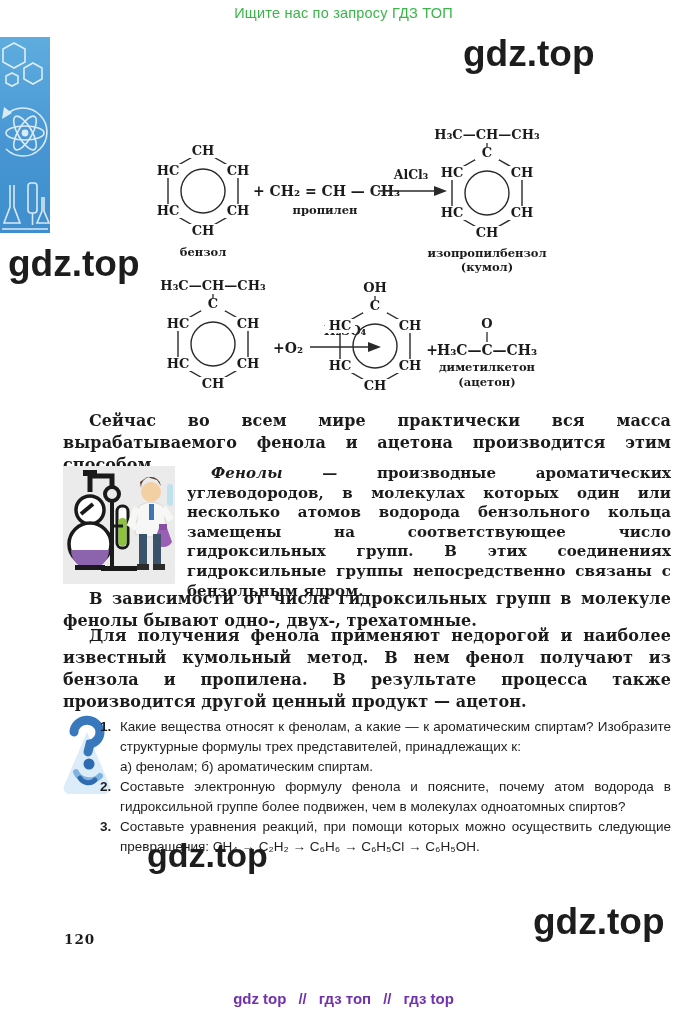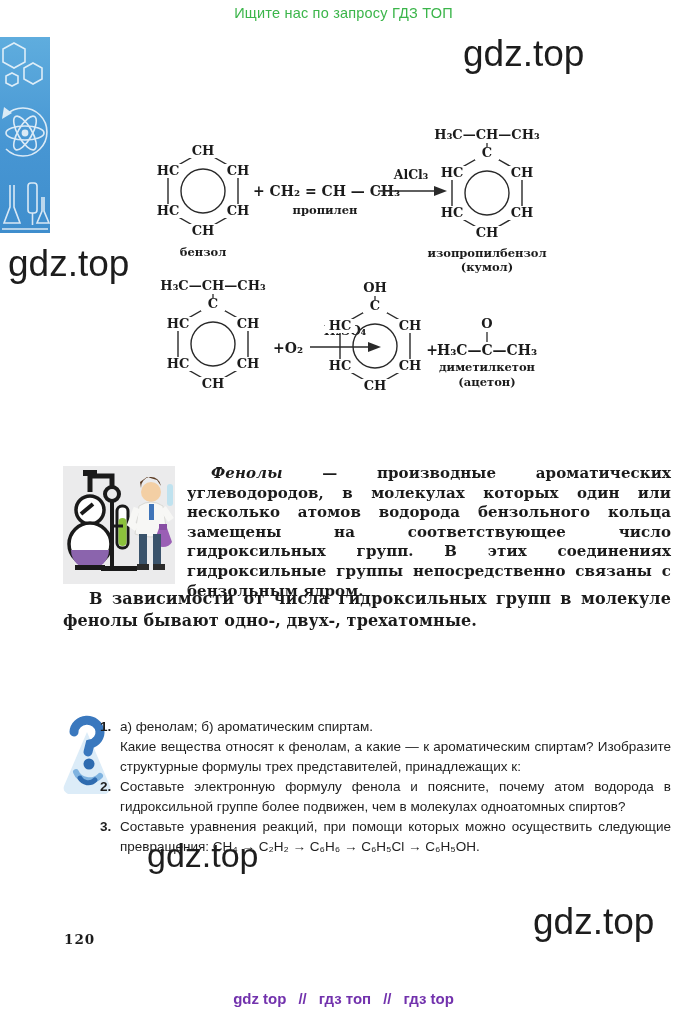--- a/index.html
+++ b/index.html
@@ -13,21 +13,21 @@
     position:absolute; top:5px; left:0; width:100%;
     text-align:center; font-family:"Liberation Sans", "DejaVu Sans", sans-serif;
     font-size:14.5px; color:#3bb54a; letter-spacing:.2px;
   }
   .side-strip {
     position:absolute; left:0; top:37px; width:50px; height:196px;
     background:linear-gradient(180deg,#5fadde 0%, #4796d3 55%, #3f8ecd 100%);
   }
   .wm {
     position:absolute; font-family:"Liberation Sans","DejaVu Sans",sans-serif;
-    color:#1d1d1d; font-weight:400; white-space:nowrap;
+    color:#1d1d1d; font-weight:700; white-space:nowrap;
   }
   .wm-tr { top:33px;  left:463px; font-size:37px; }
   .wm-left { top:243px; left:8px;  font-size:37px; }
   .wm-center { top:836px; left:147px; font-size:34px; }
   .wm-br { top:901px; left:533px; font-size:37px; }
   .body {
     position:absolute; left:63px; width:608px;
     font-weight:600; font-size:16px; line-height:22px;
     text-align:justify; letter-spacing:.1px;
   }
@@ -208,20 +208,21 @@
     <text class="frm" x="297" y="79">+</text>
     <g>
       <text x="352" y="52">O</text>
       <line class="bond" x1="352" y1="56" x2="352" y2="66"></line>
       <text class="frm" x="352" y="79">H₃C—C—CH₃</text>
       <text class="sm" x="352" y="95">диметилкетон</text>
       <text class="sm" x="352" y="110">(ацетон)</text>
     </g>
   </svg>
 
+  <p class="body p2">Сейчас во всем мире практически вся масса вырабатываемого фенола и ацетона производится этим способом.</p>
 
   <div class="body phenols">
     <div class="pic">
       <svg class="chemist-svg" width="112" height="118" viewBox="0 0 112 118">
         <rect x="0" y="0" width="112" height="118" fill="#ebebec"></rect>
         <g>
           <line x1="27" y1="10" x2="27" y2="26" stroke="#1a1a1a" stroke-width="5"></line>
           <path d="M27,10 h22 v12" stroke="#1a1a1a" stroke-width="5" fill="none"></path>
           <rect x="20" y="4" width="14" height="6" fill="#1a1a1a"></rect>
           <circle cx="27" cy="44" r="14" fill="#ffffff" stroke="#1a1a1a" stroke-width="3.5"></circle>
@@ -251,37 +252,38 @@
           <path d="M80,68 v30 M94,68 v30" stroke="#3a536b" stroke-width="8"></path>
           <rect x="74" y="98" width="12" height="6" fill="#2b2b2b"></rect>
           <rect x="90" y="98" width="12" height="6" fill="#2b2b2b"></rect>
         </g>
       </svg>
     </div>
     <p class="def"><i>Фенолы</i> <span>— производные ароматических углеводородов, в молекулах которых один или несколько атомов водорода бензольного кольца замещены на соответствующее число гидроксильных групп. В этих соединениях гидроксильные группы непосредственно связаны с бензольным ядром.</span></p>
   </div>
 
   <p class="body p3">В зависимости от числа гидроксильных групп в молекуле фенолы бывают одно-, двух-, трехатомные.</p>
+  <p class="body p4">Для получения фенола применяют недорогой и наиболее известный кумольный метод. В нем фенол получают из бензола и пропилена. В результате процесса также производится другой ценный продукт — ацетон.</p>
 
   <div class="qicon">
     <svg class="qicon-svg" width="58" height="82" viewBox="0 0 58 82">
       <path d="M29,18 L52,72 a6,6 0 0 1 -6,8 L12,80 a6,6 0 0 1 -6,-8 Z" fill="#dcecf8"></path>
       <path d="M16,18 a13,12 0 1 1 16,12 l-2,8" fill="none" stroke="#3a78be" stroke-width="9" stroke-linecap="round"></path>
       <circle cx="31" cy="50" r="5.5" fill="#2e6bb0"></circle>
       <path d="M18,58 a14,12 0 0 0 24,4" fill="none" stroke="#7fb3e0" stroke-width="6" stroke-linecap="round"></path>
       <path d="M22,64 a9,8 0 0 0 15,2" fill="none" stroke="#2e6bb0" stroke-width="5" stroke-linecap="round"></path>
     </svg>
   </div>
 
   <div class="questions">
     <div class="qitem">
       <div class="qnum">1.</div>
       <div class="qbody">
+        <div>Какие вещества относят к фенолам, а какие — к ароматическим спиртам? Изобразите структурные формулы трех представителей, принадлежащих к:</div>
         <div>а) фенолам;   б) ароматическим спиртам.</div>
-        <div>Какие вещества относят к фенолам, а какие — к ароматическим спиртам? Изобразите структурные формулы трех представителей, принадлежащих к:</div>
       </div>
     </div>
     <div class="qitem">
       <div class="qnum">2.</div>
       <div class="qbody">Составьте электронную формулу фенола и поясните, почему атом водорода в гидроксильной группе более подвижен, чем в молекулах одноатомных спиртов?</div>
     </div>
     <div class="qitem">
       <div class="qnum">3.</div>
       <div class="qbody">Составьте уравнения реакций, при помощи которых можно осуществить следующие превращения: CH₄ → C₂H₂ → C₆H₆ → C₆H₅Cl → C₆H₅OH.</div>
     </div>

